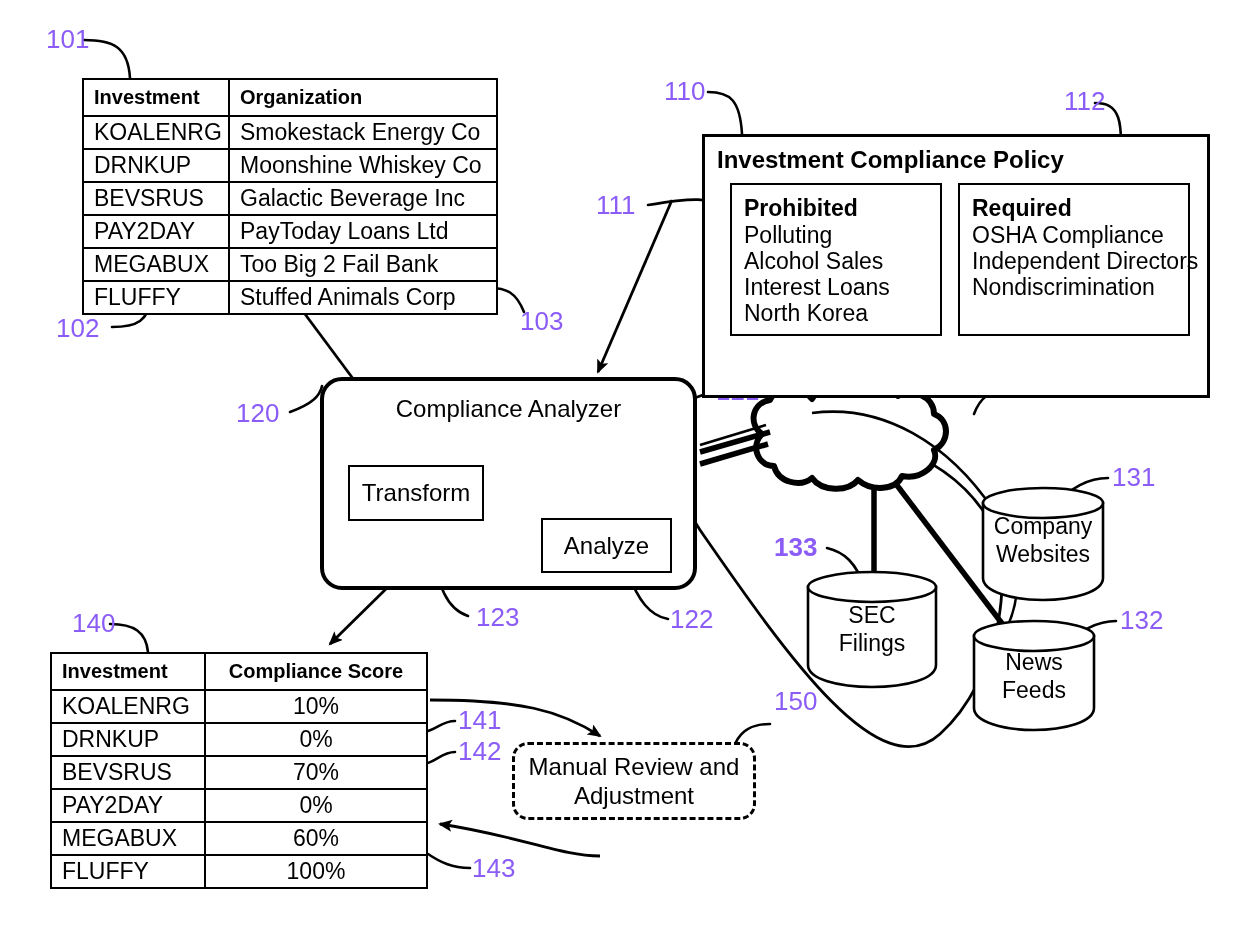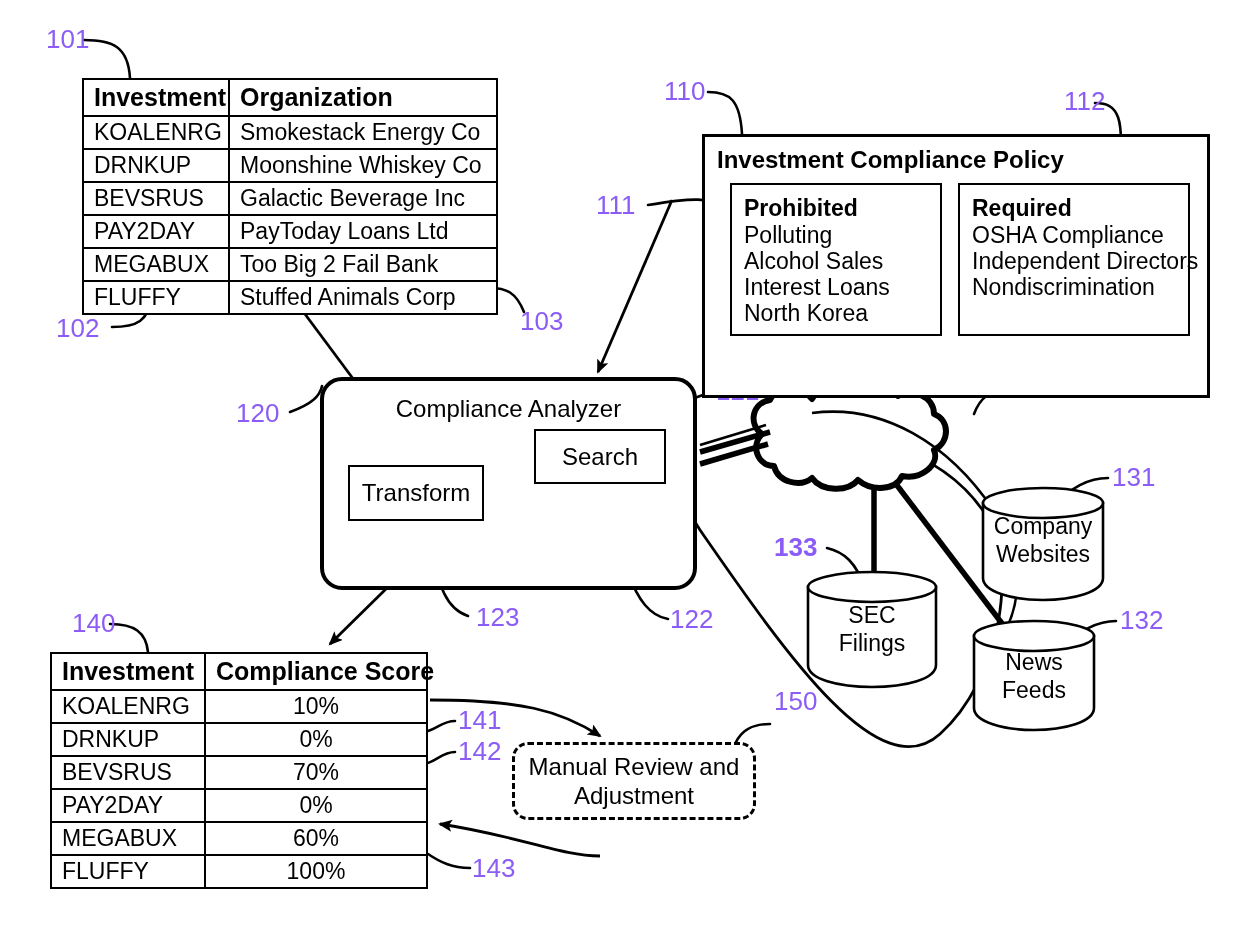--- a/index.html
+++ b/index.html
@@ -43,21 +43,21 @@
     font-size: 23px;
     font-family: "Liberation Sans", sans-serif;
     height: 31px;
     line-height: 31px;
     text-align: left;
     white-space: nowrap;
     background: #fff;
   }
   .dtable th {
     font-weight: bold;
-    font-size: 25px;
+    font-size: 20px;
     height: 35px;
     line-height: 35px;
   }
   .dtable .score {
     text-align: center;
   }
   #table-101 { left: 82px; top: 78px; width: 414px; }
   #table-101 col.c1 { width: 146px; }
   #table-101 col.c2 { width: 268px; }
   #table-140 { left: 50px; top: 652px; width: 376px; }
@@ -356,21 +356,21 @@
       <div class="pi">OSHA Compliance</div>
       <div class="pi">Independent Directors</div>
       <div class="pi">Nondiscrimination</div>
     </div>
   </div>
 
   <div id="analyzer-box">
     <div id="analyzer-title">Compliance Analyzer</div>
   </div>
   <div class="proc-box" id="box-transform">Transform</div>
-  <div class="proc-box" id="box-search">Search</div>
+  <div class="proc-box" id="box-analyze">Analyze</div>
 
   <div class="cyl-label" style="left:983px; top:512px; width:120px;">
     <div>Company</div>
     <div>Websites</div>
   </div>
   <div class="cyl-label" style="left:974px; top:648px; width:120px;">
     <div>News</div>
     <div>Feeds</div>
   </div>
   <div class="cyl-label" style="left:808px; top:601px; width:128px;">

